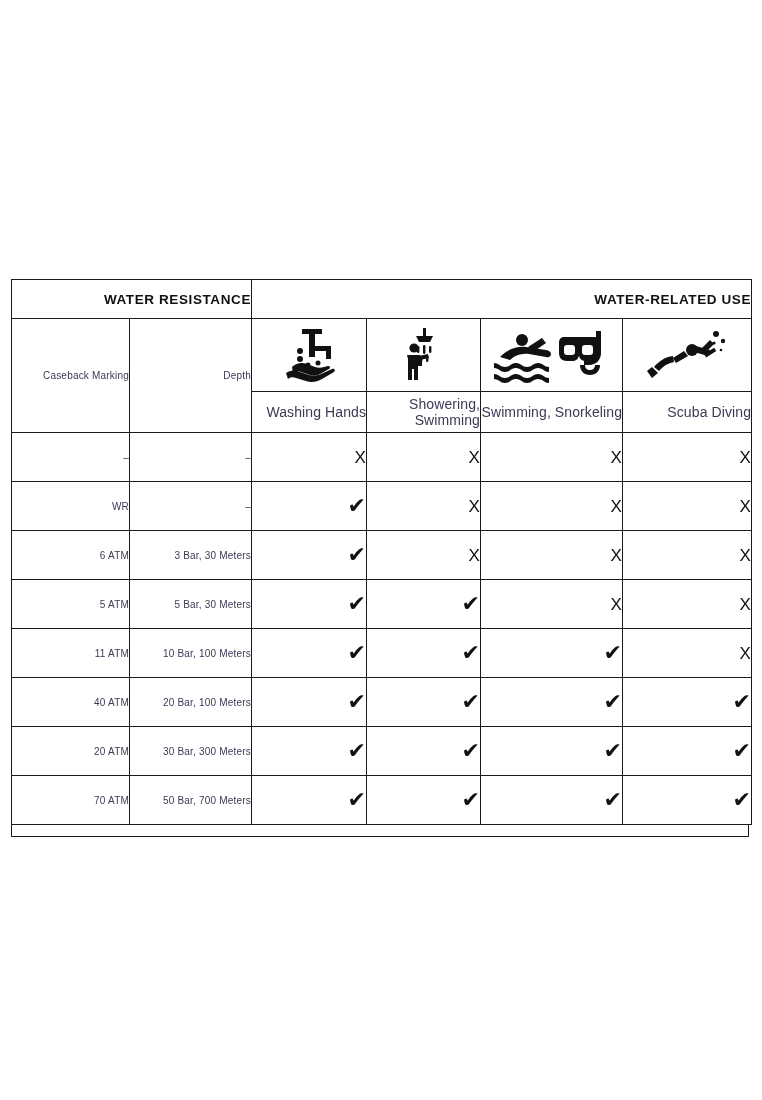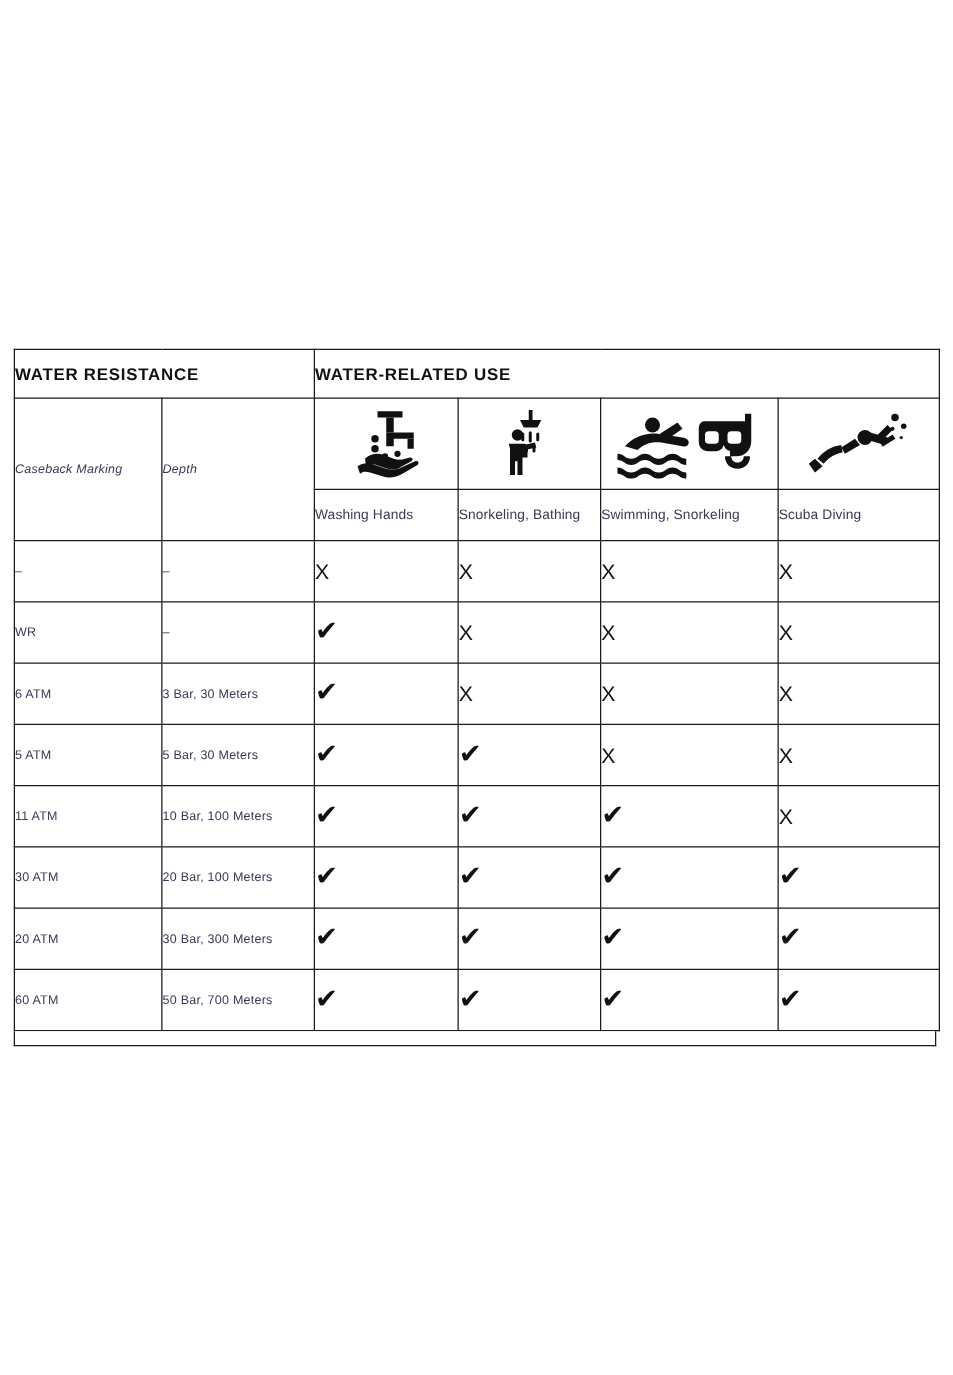--- a/index.html
+++ b/index.html
@@ -23,50 +23,49 @@
   }
   table.wr-table {
     border-collapse: collapse;
     width: 740px;
     table-layout: fixed;
     background: #fff;
   }
   table.wr-table td, table.wr-table th {
     border: 1px solid #1a1a1a;
     padding: 0;
-    text-align: left;
+    text-align: right;
     vertical-align: middle;
   }
   .grouphead {
     height: 38px;
     font-size: 13.5px;
     font-weight: bold;
     letter-spacing: 0.6px;
     color: #111;
   }
   .subhead-label {
     height: 112px;
     font-size: 10px;
     color: #3a3a55;
     letter-spacing: 0.2px;
-    font-style: italic;
   }
   .icon-cell {
     height: 72px;
     padding: 4px 0 2px 0;
   }
   .icon-wrap {
     display: flex;
     align-items: center;
     justify-content: center;
     height: 64px;
   }
   .caption-cell {
     height: 40px;
-    font-size: 11px;
+    font-size: 14px;
     color: #3a3a55;
     letter-spacing: 0.1px;
   }
   .data-row td {
     height: 48px;
     font-size: 10px;
     color: #3a3a55;
     letter-spacing: 0.2px;
   }
   .mark {
@@ -187,21 +186,21 @@
                 <path d="M8 39l-5 4 5 7 6-5z"></path>
                 <path d="M58 20l8-8 4 4-8 8z"></path>
                 <rect x="60" y="26" width="12" height="4" transform="rotate(-32 60 26)"></rect>
               </g>
             </svg>
           </div>
         </td>
       </tr>
       <tr>
         <td class="caption-cell">Washing Hands</td>
-        <td class="caption-cell">Snorkeling, Bathing</td>
+        <td class="caption-cell">Showering, Swimming</td>
         <td class="caption-cell">Swimming, Snorkeling</td>
         <td class="caption-cell">Scuba Diving</td>
       </tr>
 
       <tr class="data-row">
         <td>–</td>
         <td>–</td>
         <td><span class="mark cross">X</span></td>
         <td><span class="mark cross">X</span></td>
         <td><span class="mark cross">X</span></td>
@@ -238,39 +237,39 @@
       <tr class="data-row">
         <td>11 ATM</td>
         <td>10 Bar, 100 Meters</td>
         <td><span class="mark check">✔</span></td>
         <td><span class="mark check">✔</span></td>
         <td><span class="mark check">✔</span></td>
         <td><span class="mark cross">X</span></td>
       </tr>
 
       <tr class="data-row">
-        <td>30 ATM</td>
+        <td>40 ATM</td>
         <td>20 Bar, 100 Meters</td>
         <td><span class="mark check">✔</span></td>
         <td><span class="mark check">✔</span></td>
         <td><span class="mark check">✔</span></td>
         <td><span class="mark check">✔</span></td>
       </tr>
 
       <tr class="data-row">
         <td>20 ATM</td>
         <td>30 Bar, 300 Meters</td>
         <td><span class="mark check">✔</span></td>
         <td><span class="mark check">✔</span></td>
         <td><span class="mark check">✔</span></td>
         <td><span class="mark check">✔</span></td>
       </tr>
 
       <tr class="data-row">
-        <td>60 ATM</td>
+        <td>70 ATM</td>
         <td>50 Bar, 700 Meters</td>
         <td><span class="mark check">✔</span></td>
         <td><span class="mark check">✔</span></td>
         <td><span class="mark check">✔</span></td>
         <td><span class="mark check">✔</span></td>
       </tr>
     </tbody>
   </table>
   <div class="foot-strip"></div>
 </div>

